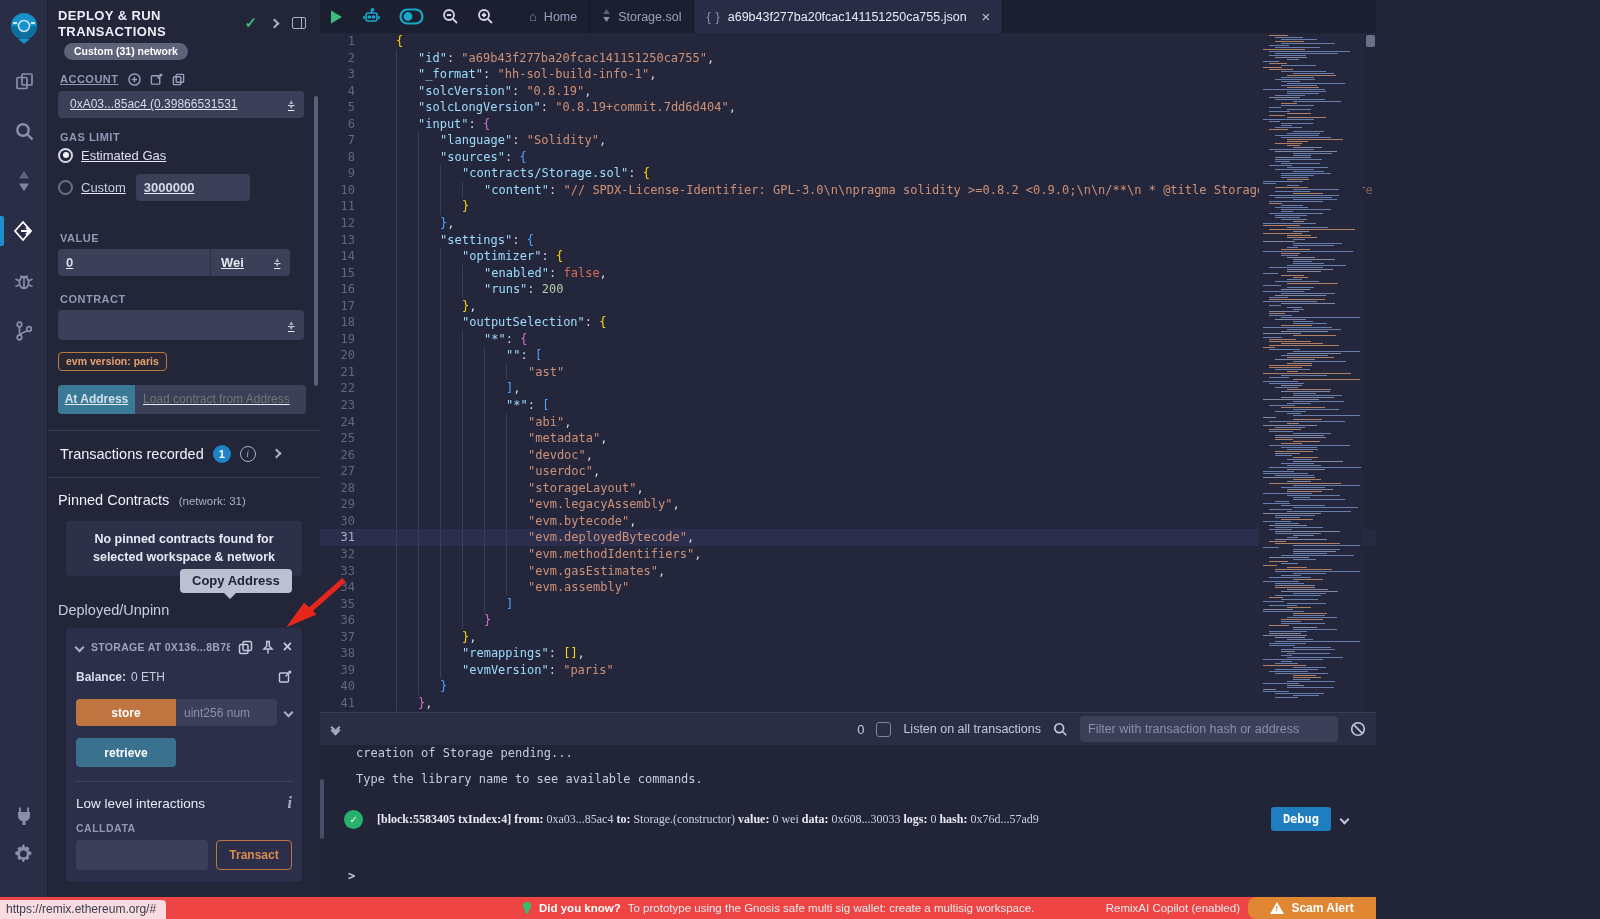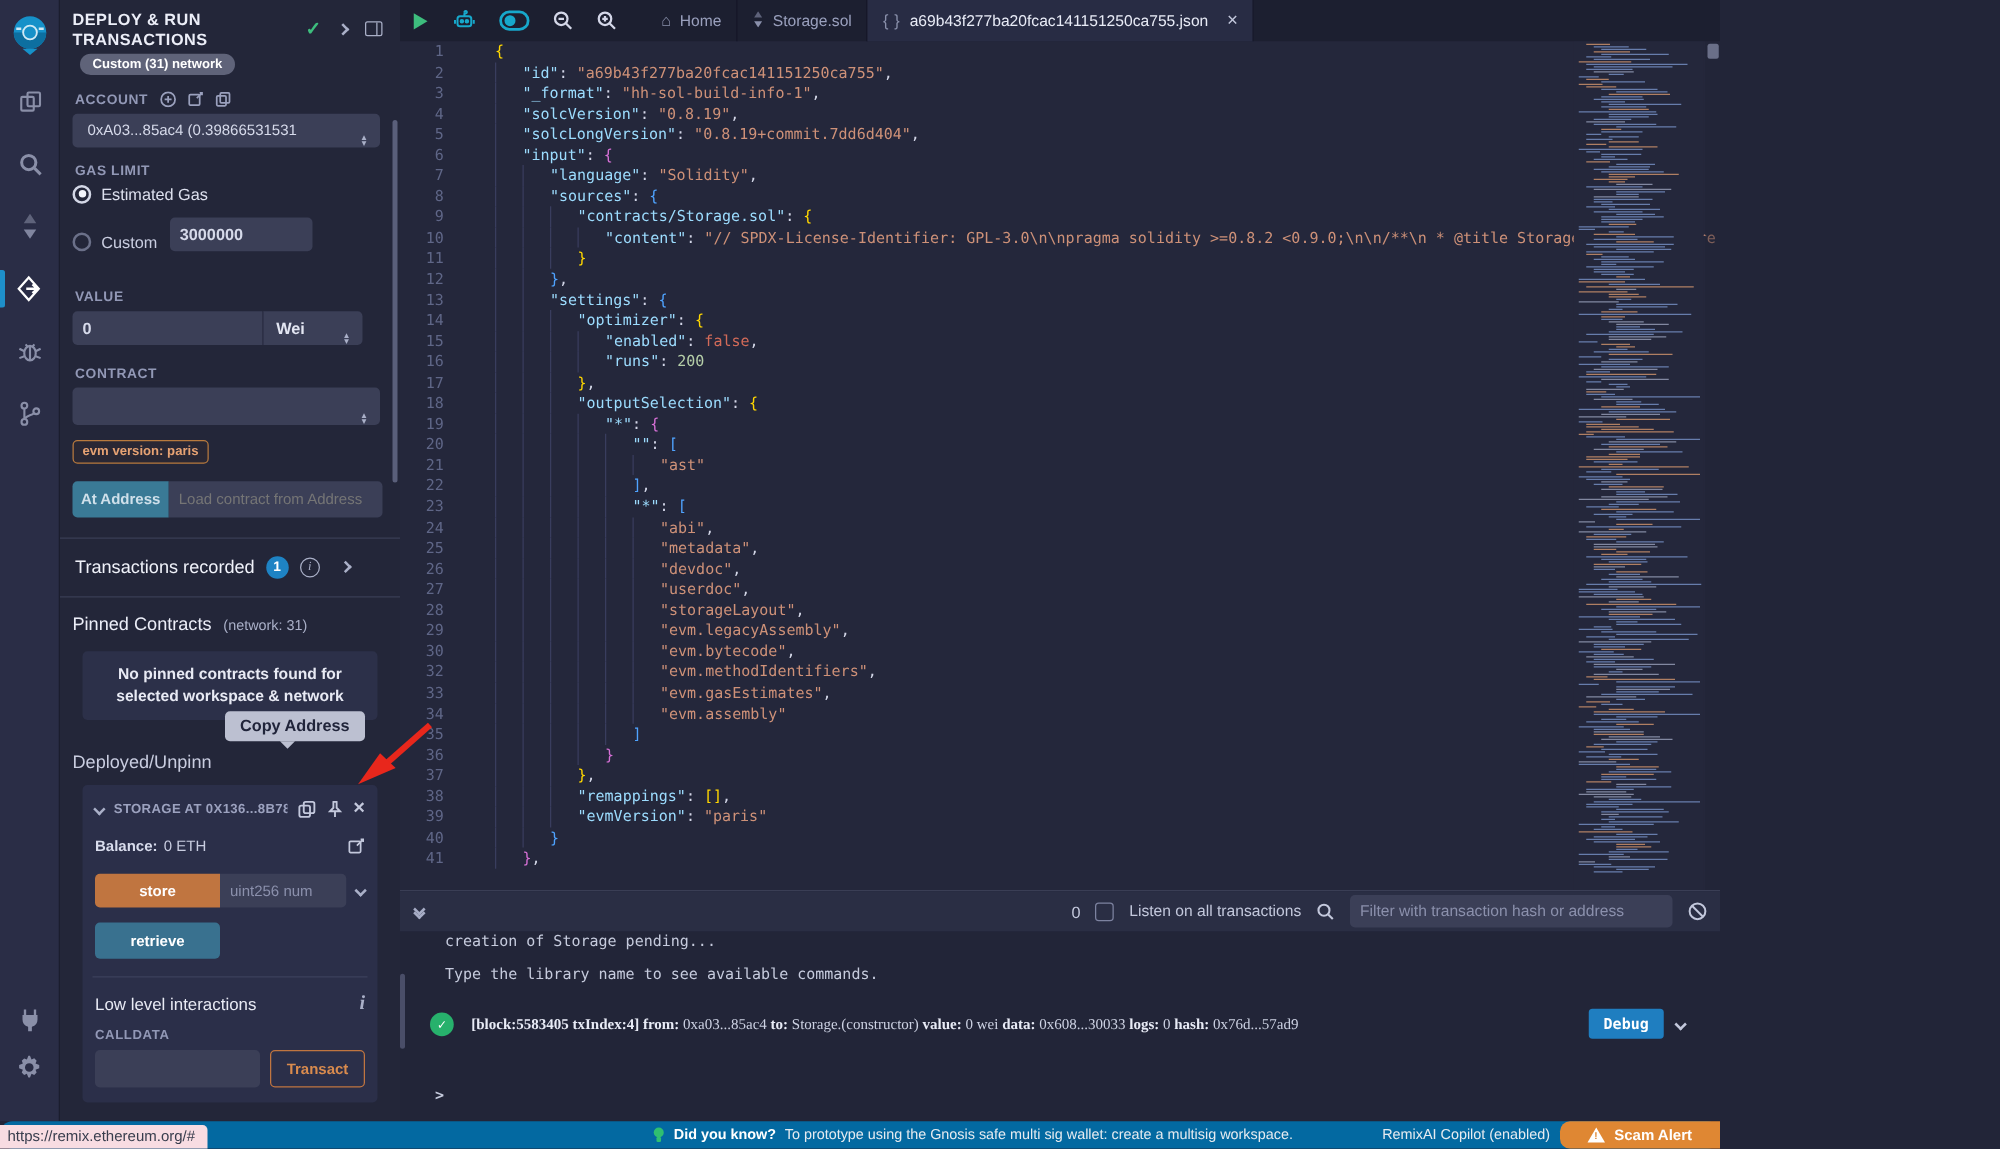--- a/index.html
+++ b/index.html
@@ -21,21 +21,21 @@
   .panel-title { font-size:13px; font-weight:bold; letter-spacing:.4px; line-height:1.25; color:#eceef8; width:160px; }
   .panel-head-icons { position:absolute; top:14px; right:14px; display:flex; align-items:center; gap:14px; }
   .check-green { color:#3dbd7d; font-size:15px; font-weight:bold; }
   .chev { display:inline-block; width:7px; height:7px; border-right:2px solid #aab0c8; border-bottom:2px solid #aab0c8; }
   .chev.right { transform:rotate(-45deg); }
   .chev.down  { transform:rotate(45deg); }
   .panel-pin-icon { width:14px; height:12px; border:1.5px solid #aab0c8; border-radius:2px; position:relative; }
   .panel-pin-icon::after { content:""; position:absolute; top:0; bottom:0; right:3px; width:1.5px; background:#aab0c8; }
   .net-badge { display:inline-block; margin:2px 0 0 6px; background:#5f6379; color:#fff; font-size:10.5px; font-weight:bold; padding:2px 10px 3px; border-radius:9px; }
   .form-label { font-size:11px; letter-spacing:.5px; color:#9298b6; margin:13px 0 5px 2px; font-weight:bold; }
-  .row { display:flex; align-items:flex-end; }
+  .row { display:flex; align-items:center;text-decoration:underline; }
   .sel, .inp { background:#3b3f57; border:none; color:#d6daea; font-size:12px; height:27px; border-radius:4px; padding:0 8px; font-family:"Liberation Sans",sans-serif; }
   .stepper { display:flex; flex-direction:column; line-height:5px; font-size:6.5px; color:#aab0c8; margin-left:-16px; pointer-events:none; }
   #account-select { width:246px; padding-left:12px; text-align:left; white-space:nowrap; overflow:hidden; }
   .radio { width:15px; height:15px; border-radius:50%; border:2px solid #d3d7e6; background:#232639; margin-right:8px; position:relative; flex:none; }
   .radio.sel-on::after { content:""; position:absolute; inset:2.5px; background:#f2f4fb; border-radius:50%; }
   .radio.off { border-color:#6b7089; }
   .radio-label { font-size:13px; color:#dde0ee; }
   #gas-custom-input { width:114px; margin-left:10px; font-weight:bold; font-size:13px; }
   #value-input { width:152px; border-radius:4px 0 0 4px; font-weight:bold; font-size:13px; }
   #value-unit { width:80px; border-left:1px solid #2c2f45; border-radius:0 4px 4px 0; display:flex; align-items:center; padding:0 10px; font-weight:bold; font-size:13px; color:#e3e6f2; background:#3b3f57; height:27px; }
@@ -118,21 +118,21 @@
   #tx-row { position:absolute; left:0; right:0; top:62px; display:flex; align-items:center; }
   #tx-check { flex:none; width:19px; height:19px; border-radius:50%; background:#27b16c; color:#fff; font-size:11px; font-weight:bold; display:flex; align-items:center; justify-content:center; margin:0 14px 0 24px; }
   #tx-text { flex:1; white-space:nowrap; overflow:hidden; color:#ccd1e2;font-family:Liberation Serif, serif; }
   #tx-text b { color:#e8ebf6; }
   #debug-btn { flex:none; background:#1f7ec0; color:#fff; border:none; font-family:"DejaVu Sans Mono",monospace; font-size:12px; font-weight:bold; padding:5px 12px; border-radius:3px; margin:0 10px 0 16px; }
   #tx-chev { flex:none; margin-right:28px; }
   #term-prompt { position:absolute; left:28px; bottom:14px; color:#c6cbdd; font-weight:bold; }
   #term-scroll { position:absolute; left:0; top:34px; width:4px; height:60px; background:#4a4e68; border-radius:2px; }
 
   
-  #statusbar { position:absolute; left:0; right:0; bottom:0; height:22px; background:#0369a1; color:#e6ebf0; font-size:11.5px; display:flex; align-items:center; z-index:20;border-radius:10px; }
+  #statusbar { position:absolute; left:0; right:0; bottom:0; height:22px; background:#ef4444; color:#e6ebf0; font-size:11.5px; display:flex; align-items:center; z-index:20; }
   #tip { position:absolute; left:522px; display:flex; align-items:center; gap:7px; }
   #tip b { color:#ffffff; }
   #copilot { position:absolute; right:136px; }
   #scam-btn { position:absolute; right:0; top:0; bottom:0; width:128px; background:#df8733; color:#fff; font-weight:bold; display:flex; align-items:center; justify-content:center; gap:7px; border-radius:8px 0 0 8px; font-size:12px; }
   .warn-tri { width:0; height:0; border-left:7px solid transparent; border-right:7px solid transparent; border-bottom:12px solid #fff; position:relative; }
   .warn-tri::after { content:"!"; position:absolute; left:-2px; top:2px; font-size:8px; color:#df8733; font-weight:bold; }
   #urltip { position:absolute; left:0; bottom:0; height:19px; background:#f8dce2; color:#383d4d; font-size:12px; display:flex; align-items:center; padding:0 10px 1px 6px; border-radius:0 4px 0 0; z-index:30; }
 </style>
 </head>
 <body>
@@ -429,20 +429,21 @@
           <div class="code-line"><span class="gutter">21</span><span class="ltext"><span class="guide"></span><span class="guide"></span><span class="guide"></span><span class="guide"></span><span class="guide"></span><span class="guide"></span><span class="tk-s">"ast"</span></span></div>
           <div class="code-line"><span class="gutter">22</span><span class="ltext"><span class="guide"></span><span class="guide"></span><span class="guide"></span><span class="guide"></span><span class="guide"></span><span class="tk-b2">]</span><span class="tk-p">,</span></span></div>
           <div class="code-line"><span class="gutter">23</span><span class="ltext"><span class="guide"></span><span class="guide"></span><span class="guide"></span><span class="guide"></span><span class="guide"></span><span class="tk-k">"*"</span><span class="tk-p">: </span><span class="tk-b2">[</span></span></div>
           <div class="code-line"><span class="gutter">24</span><span class="ltext"><span class="guide"></span><span class="guide"></span><span class="guide"></span><span class="guide"></span><span class="guide"></span><span class="guide"></span><span class="tk-s">"abi"</span><span class="tk-p">,</span></span></div>
           <div class="code-line"><span class="gutter">25</span><span class="ltext"><span class="guide"></span><span class="guide"></span><span class="guide"></span><span class="guide"></span><span class="guide"></span><span class="guide"></span><span class="tk-s">"metadata"</span><span class="tk-p">,</span></span></div>
           <div class="code-line"><span class="gutter">26</span><span class="ltext"><span class="guide"></span><span class="guide"></span><span class="guide"></span><span class="guide"></span><span class="guide"></span><span class="guide"></span><span class="tk-s">"devdoc"</span><span class="tk-p">,</span></span></div>
           <div class="code-line"><span class="gutter">27</span><span class="ltext"><span class="guide"></span><span class="guide"></span><span class="guide"></span><span class="guide"></span><span class="guide"></span><span class="guide"></span><span class="tk-s">"userdoc"</span><span class="tk-p">,</span></span></div>
           <div class="code-line"><span class="gutter">28</span><span class="ltext"><span class="guide"></span><span class="guide"></span><span class="guide"></span><span class="guide"></span><span class="guide"></span><span class="guide"></span><span class="tk-s">"storageLayout"</span><span class="tk-p">,</span></span></div>
           <div class="code-line"><span class="gutter">29</span><span class="ltext"><span class="guide"></span><span class="guide"></span><span class="guide"></span><span class="guide"></span><span class="guide"></span><span class="guide"></span><span class="tk-s">"evm.legacyAssembly"</span><span class="tk-p">,</span></span></div>
           <div class="code-line"><span class="gutter">30</span><span class="ltext"><span class="guide"></span><span class="guide"></span><span class="guide"></span><span class="guide"></span><span class="guide"></span><span class="guide"></span><span class="tk-s">"evm.bytecode"</span><span class="tk-p">,</span></span></div>
+          <div class="code-line hl"><span class="gutter">31</span><span class="ltext"><span class="guide"></span><span class="guide"></span><span class="guide"></span><span class="guide"></span><span class="guide"></span><span class="guide"></span><span class="tk-s">"evm.deployedBytecode"</span><span class="tk-p">,</span></span></div>
           <div class="code-line"><span class="gutter">32</span><span class="ltext"><span class="guide"></span><span class="guide"></span><span class="guide"></span><span class="guide"></span><span class="guide"></span><span class="guide"></span><span class="tk-s">"evm.methodIdentifiers"</span><span class="tk-p">,</span></span></div>
           <div class="code-line"><span class="gutter">33</span><span class="ltext"><span class="guide"></span><span class="guide"></span><span class="guide"></span><span class="guide"></span><span class="guide"></span><span class="guide"></span><span class="tk-s">"evm.gasEstimates"</span><span class="tk-p">,</span></span></div>
           <div class="code-line"><span class="gutter">34</span><span class="ltext"><span class="guide"></span><span class="guide"></span><span class="guide"></span><span class="guide"></span><span class="guide"></span><span class="guide"></span><span class="tk-s">"evm.assembly"</span></span></div>
           <div class="code-line"><span class="gutter">35</span><span class="ltext"><span class="guide"></span><span class="guide"></span><span class="guide"></span><span class="guide"></span><span class="guide"></span><span class="tk-b2">]</span></span></div>
           <div class="code-line"><span class="gutter">36</span><span class="ltext"><span class="guide"></span><span class="guide"></span><span class="guide"></span><span class="guide"></span><span class="tk-b1">}</span></span></div>
           <div class="code-line"><span class="gutter">37</span><span class="ltext"><span class="guide"></span><span class="guide"></span><span class="guide"></span><span class="tk-b0">}</span><span class="tk-p">,</span></span></div>
           <div class="code-line"><span class="gutter">38</span><span class="ltext"><span class="guide"></span><span class="guide"></span><span class="guide"></span><span class="tk-k">"remappings"</span><span class="tk-p">: </span><span class="tk-b0">[]</span><span class="tk-p">,</span></span></div>
           <div class="code-line"><span class="gutter">39</span><span class="ltext"><span class="guide"></span><span class="guide"></span><span class="guide"></span><span class="tk-k">"evmVersion"</span><span class="tk-p">: </span><span class="tk-s">"paris"</span></span></div>
           <div class="code-line"><span class="gutter">40</span><span class="ltext"><span class="guide"></span><span class="guide"></span><span class="tk-b2">}</span></span></div>
           <div class="code-line"><span class="gutter">41</span><span class="ltext"><span class="guide"></span><span class="tk-b1">}</span><span class="tk-p">,</span></span></div>

